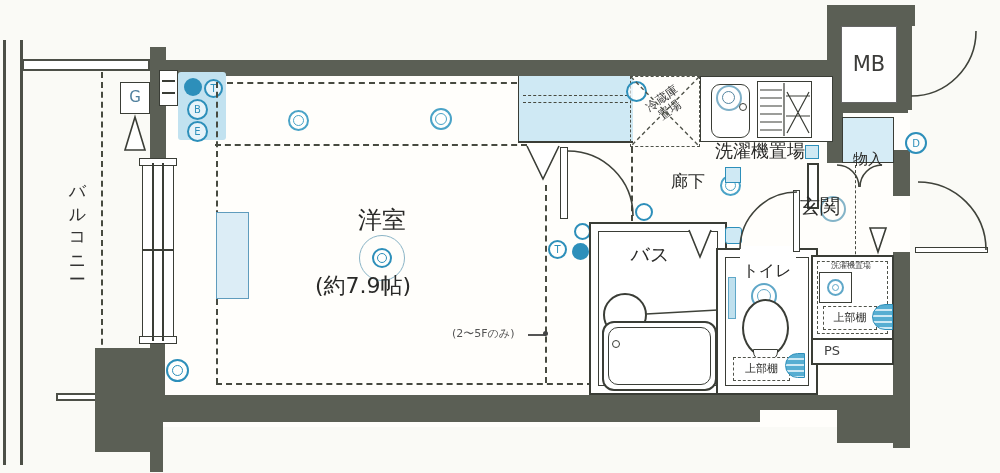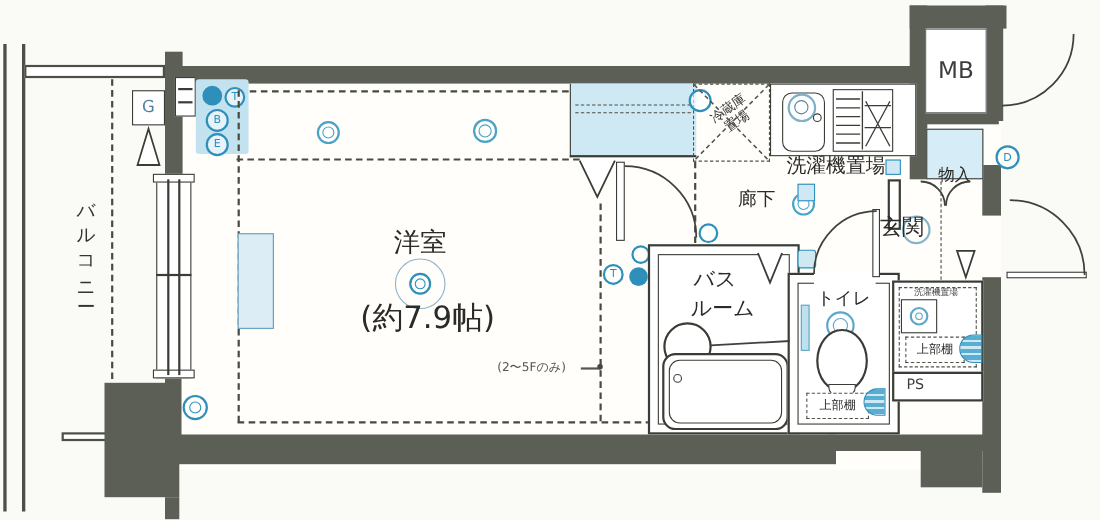--- a/index.html
+++ b/index.html
@@ -93,21 +93,21 @@
 
   <div class="ring" style="left:288px;top:110px;width:21px;height:21px;border-color:#4aa3c7;"></div>
   <div class="ringthin" style="left:293px;top:115px;width:11px;height:11px;border-color:#4aa3c7;"></div>
   <div class="ring" style="left:430px;top:108px;width:22px;height:22px;border-color:#4aa3c7;"></div>
   <div class="ringthin" style="left:435px;top:113px;width:12px;height:12px;border-color:#4aa3c7;"></div>
 
   <div class="lbl" style="left:337px;top:208px;width:90px;text-align:center;font-size:24px;">洋室</div>
   <div class="ringthin" style="left:359px;top:235px;width:46px;height:46px;"></div>
   <div class="ring" style="left:372px;top:248px;width:20px;height:20px;"></div>
   <div class="ringthin" style="left:377px;top:253px;width:10px;height:10px;border-color:#2d8fba;"></div>
-  <div class="lbl" style="left:315px;top:274px;width:135px;text-align:right;font-size:28px;">(約7.9帖)</div>
+  <div class="lbl" style="left:315px;top:274px;width:135px;text-align:left;font-size:22px;">(約7.9帖)</div>
   <div class="lbl" style="left:452px;top:328px;font-size:11px;color:#555;">(2〜5Fのみ)</div>
   <div class="abs" style="left:528px;top:334px;width:18px;height:1.5px;background:#555;"></div>
   <div class="abs" style="left:543px;top:331px;width:5px;height:5px;background:#444;border-radius:50%;"></div>
 
   <div class="abs" style="left:216px;top:212px;width:33px;height:87px;background:#dcedf6;border:1.5px solid #5f9cbd;box-sizing:border-box;"></div>
 
   <div class="ring" style="left:166px;top:359px;width:23px;height:23px;"></div>
   <div class="ringthin" style="left:172px;top:365px;width:11px;height:11px;border-color:#2d8fba;"></div>
 
   <div class="abs" style="left:518px;top:76px;width:115px;height:67px;background:#cfe9f4;border-left:1.5px solid #3a3d36;border-bottom:2.5px solid #3a3d36;box-sizing:border-box;"></div>
@@ -138,21 +138,20 @@
       <span class="letter">T</span>
     </div>
   <div class="abs" style="left:572px;top:243px;width:17px;height:17px;border-radius:50%;background:#2d8fba;"></div>
   <div class="ring" style="left:574px;top:223px;width:17px;height:17px;"></div>
 
   <div class="abs" style="left:560px;top:147px;width:8px;height:72px;background:#fff;border:1.5px solid #3a3d36;box-sizing:border-box;"></div>
 
   <div class="tw" style="left:589px;top:222px;width:138px;height:173px;border-width:2.5px;"></div>
   <div class="tw" style="left:598px;top:231px;width:120px;height:155px;border-width:1.5px;"></div>
   <div class="lbl" style="left:605px;top:245px;width:90px;text-align:center;font-size:19px;">バス</div>
-  <div class="lbl" style="left:602px;top:271px;width:110px;text-align:center;font-size:19px;">ルーム</div>
   <div class="ringthin" style="left:603px;top:293px;width:44px;height:44px;border-color:#3a3d36;border-width:2px;background:#fff;"></div>
   <div class="abs" style="left:602px;top:321px;width:115px;height:70px;background:#fff;border:2px solid #3a3d36;border-radius:12px;box-sizing:border-box;"></div>
   <div class="abs" style="left:608px;top:327px;width:103px;height:58px;border:1.5px solid #3a3d36;border-radius:10px;box-sizing:border-box;"></div>
   <div class="ringthin" style="left:612px;top:340px;width:8px;height:8px;border-color:#3a3d36;"></div>
 
   <div class="tw" style="left:716px;top:248px;width:102px;height:147px;border-width:2.5px;"></div>
   <div class="tw" style="left:725px;top:257px;width:84px;height:129px;border-width:1.5px;"></div>
   <div class="abs" style="left:740px;top:246px;width:56px;height:14px;background:#fff;"></div>
   <div class="abs" style="left:793px;top:190px;width:7px;height:62px;background:#fff;border:1.5px solid #3a3d36;box-sizing:border-box;"></div>
   <div class="lbl" style="left:736px;top:263px;width:62px;text-align:center;font-size:16px;">トイレ</div>

